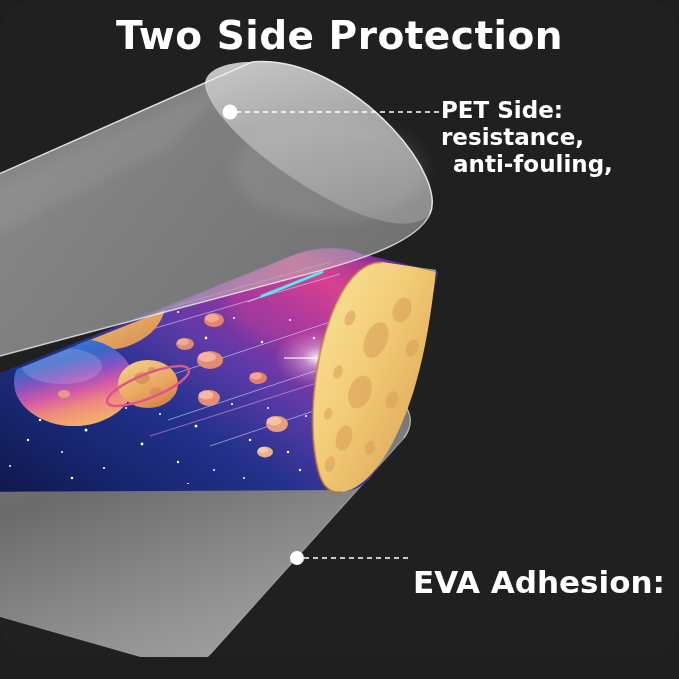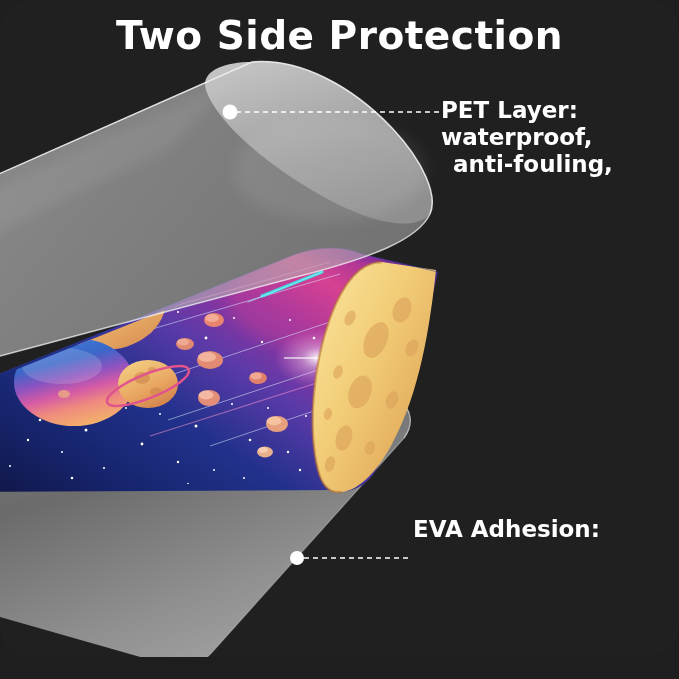--- a/index.html
+++ b/index.html
@@ -37,22 +37,22 @@
     line-height: 1.18;
     white-space: nowrap;
   }
   #pet-callout {
     left: 441px;
     top: 97px;
     font-size: 23px;
   }
   #eva-callout {
     left: 413px;
-    top: 516px;
-    font-size: 23px;
+    top: 564px;
+    font-size: 31px;
   }
   .callout .l {
     display: block;
   }
   .callout .l.indent {
     padding-left: 12px;
   }
   #art {
     position: absolute;
     inset: 0;
@@ -315,22 +315,22 @@
     </g>
     <g>
       <line x1="304" y1="558" x2="412" y2="558" stroke="#ffffff" stroke-width="1.7" stroke-dasharray="5 4"></line>
       <circle cx="297" cy="558" r="7" fill="#ffffff"></circle>
     </g>
   </svg>
 
   <div id="title">Two Side Protection</div>
 
   <div id="pet-callout" class="callout">
-    <span class="l">PET Layer:</span>
-    <span class="l">waterproof,</span>
+    <span class="l">PET Side:</span>
+    <span class="l">resistance,</span>
     <span class="l indent">anti-fouling,</span>
   </div>
 
   <div id="eva-callout" class="callout">
     <span class="l">EVA Adhesion:</span>
   </div>
 
 </div>
 
 </body></html>

